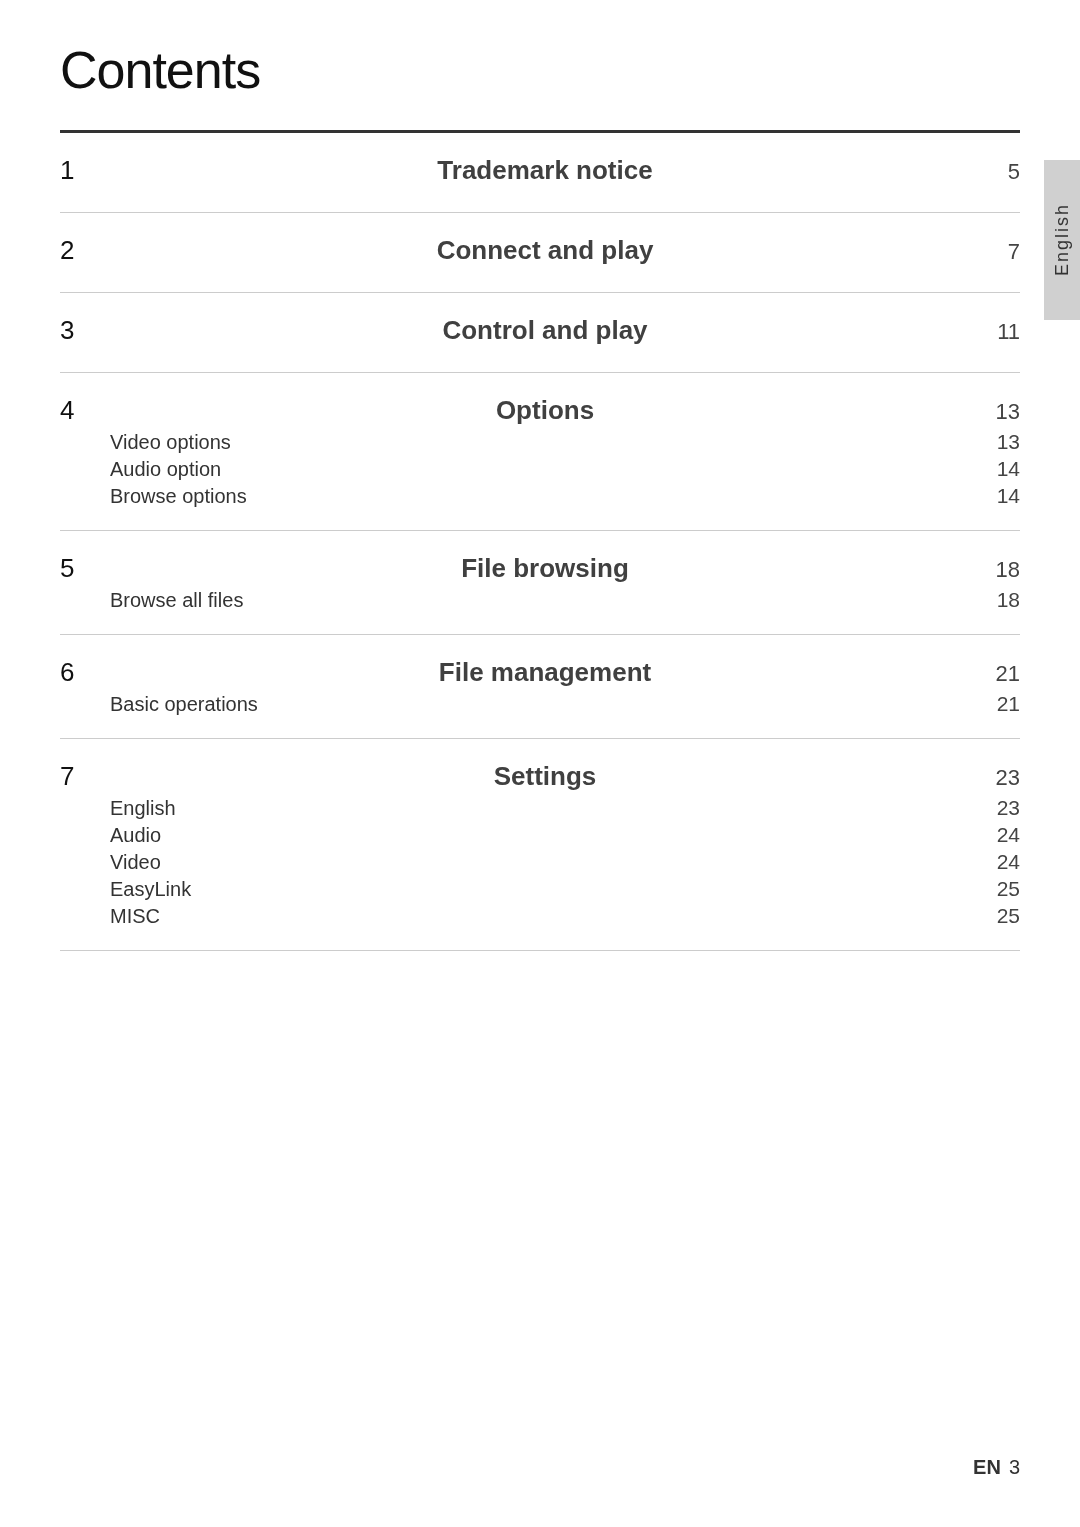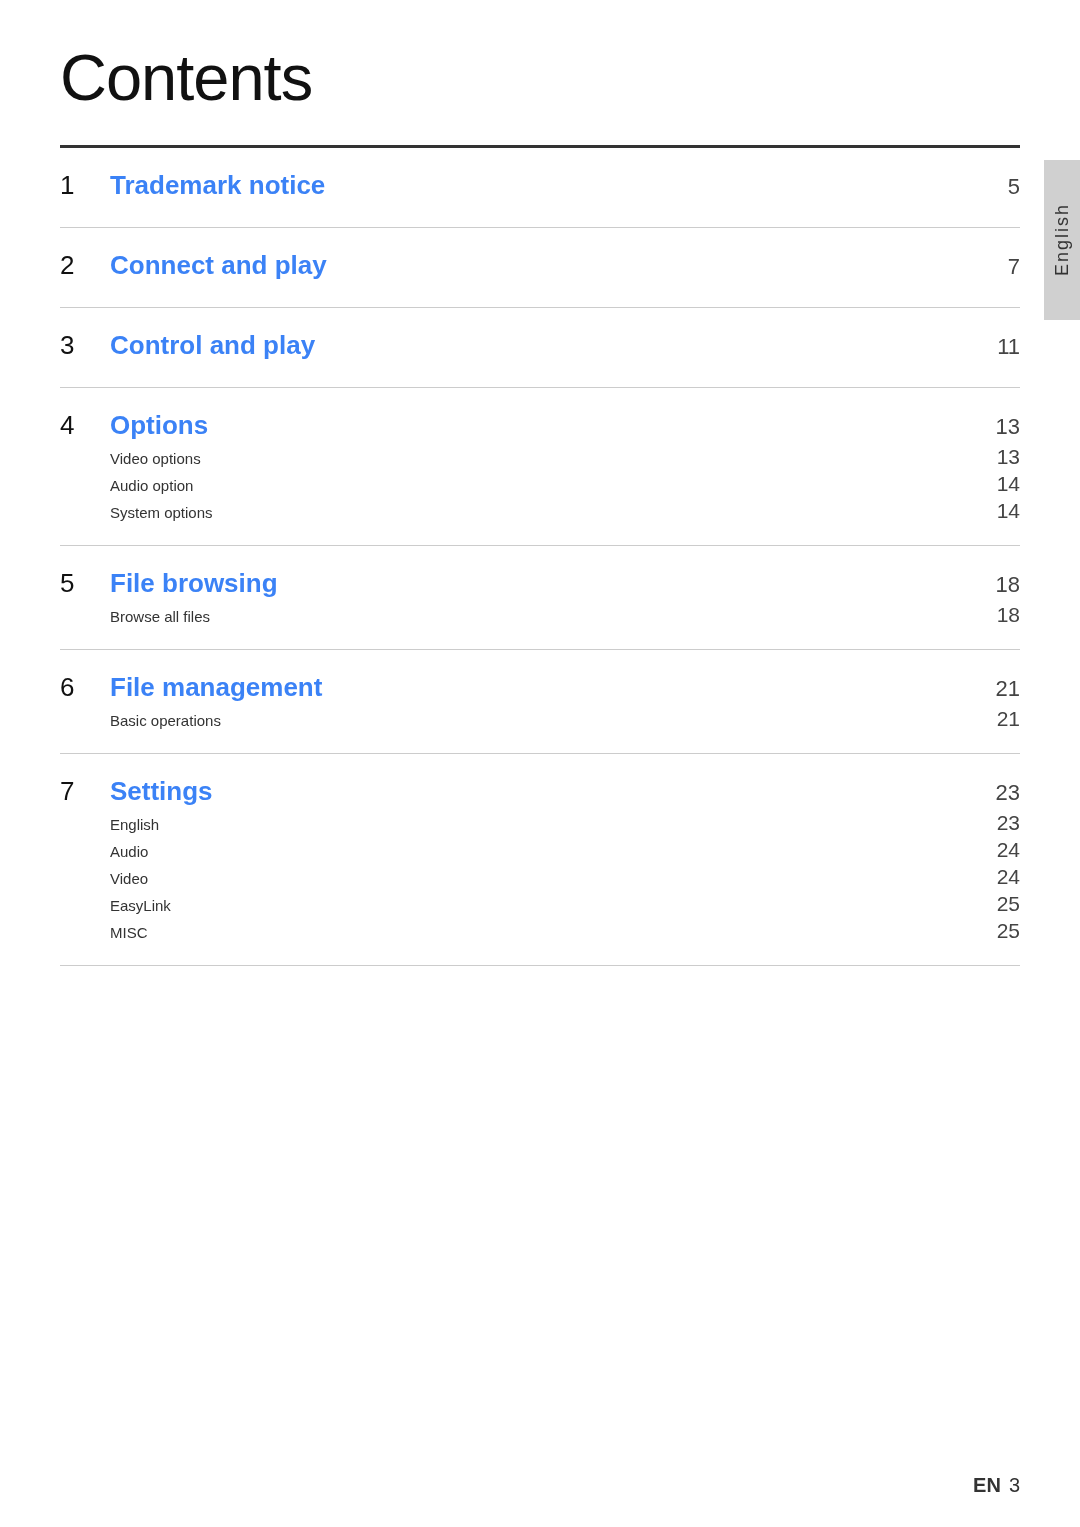--- a/index.html
+++ b/index.html
@@ -50,21 +50,21 @@
     .main-content {
       position: absolute;
       top: 40px;
       left: 60px;
       right: 60px;
       bottom: 60px;
     }
 
     
     .page-title {
-      font-size: 65px;
+      font-size: 52px;
       font-weight: 300;
       color: #111;
       margin-bottom: 30px;
       letter-spacing: -1px;
     }
 
     
     .thick-rule {
       border: none;
       border-top: 3px solid #333;
@@ -91,57 +91,58 @@
     .toc-number {
       font-size: 26px;
       font-weight: 400;
       color: #111;
       min-width: 50px;
     }
 
     .toc-title {
       font-size: 26px;
       font-weight: 700;
-      color: #3b82f6;
+      color: #404040;
       flex: 1;
+      text-align: center;
     }
 
     .toc-page {
       font-size: 22px;
       color: #444;
       min-width: 40px;
       text-align: right;
     }
 
     
     .toc-sub-row {
       display: flex;
       align-items: baseline;
       padding-left: 50px;
       margin-top: 3px;
     }
 
     .toc-sub-title {
-      font-size: 15px;
+      font-size: 20px;
       font-weight: 400;
       color: #333;
       flex: 1;
     }
 
     .toc-sub-page {
       font-size: 21px;
       color: #444;
       min-width: 40px;
       text-align: right;
     }
 
     
     .footer {
       position: absolute;
-      bottom: 30px;
+      bottom: 48px;
       right: 60px;
       display: flex;
       align-items: baseline;
       gap: 8px;
     }
 
     .footer-en {
       font-size: 20px;
       font-weight: 700;
       color: #333;
@@ -197,21 +198,21 @@
           </div>
           <div class="toc-sub-row">
             <span class="toc-sub-title">Video options</span>
             <span class="toc-sub-page">13</span>
           </div>
           <div class="toc-sub-row">
             <span class="toc-sub-title">Audio option</span>
             <span class="toc-sub-page">14</span>
           </div>
           <div class="toc-sub-row">
-            <span class="toc-sub-title">System options</span>
+            <span class="toc-sub-title">Browse options</span>
             <span class="toc-sub-page">14</span>
           </div>
         </div>
         <div class="toc-section">
           <div class="toc-main-row">
             <span class="toc-number">5</span>
             <span class="toc-title">File browsing</span>
             <span class="toc-page">18</span>
           </div>
           <div class="toc-sub-row">

